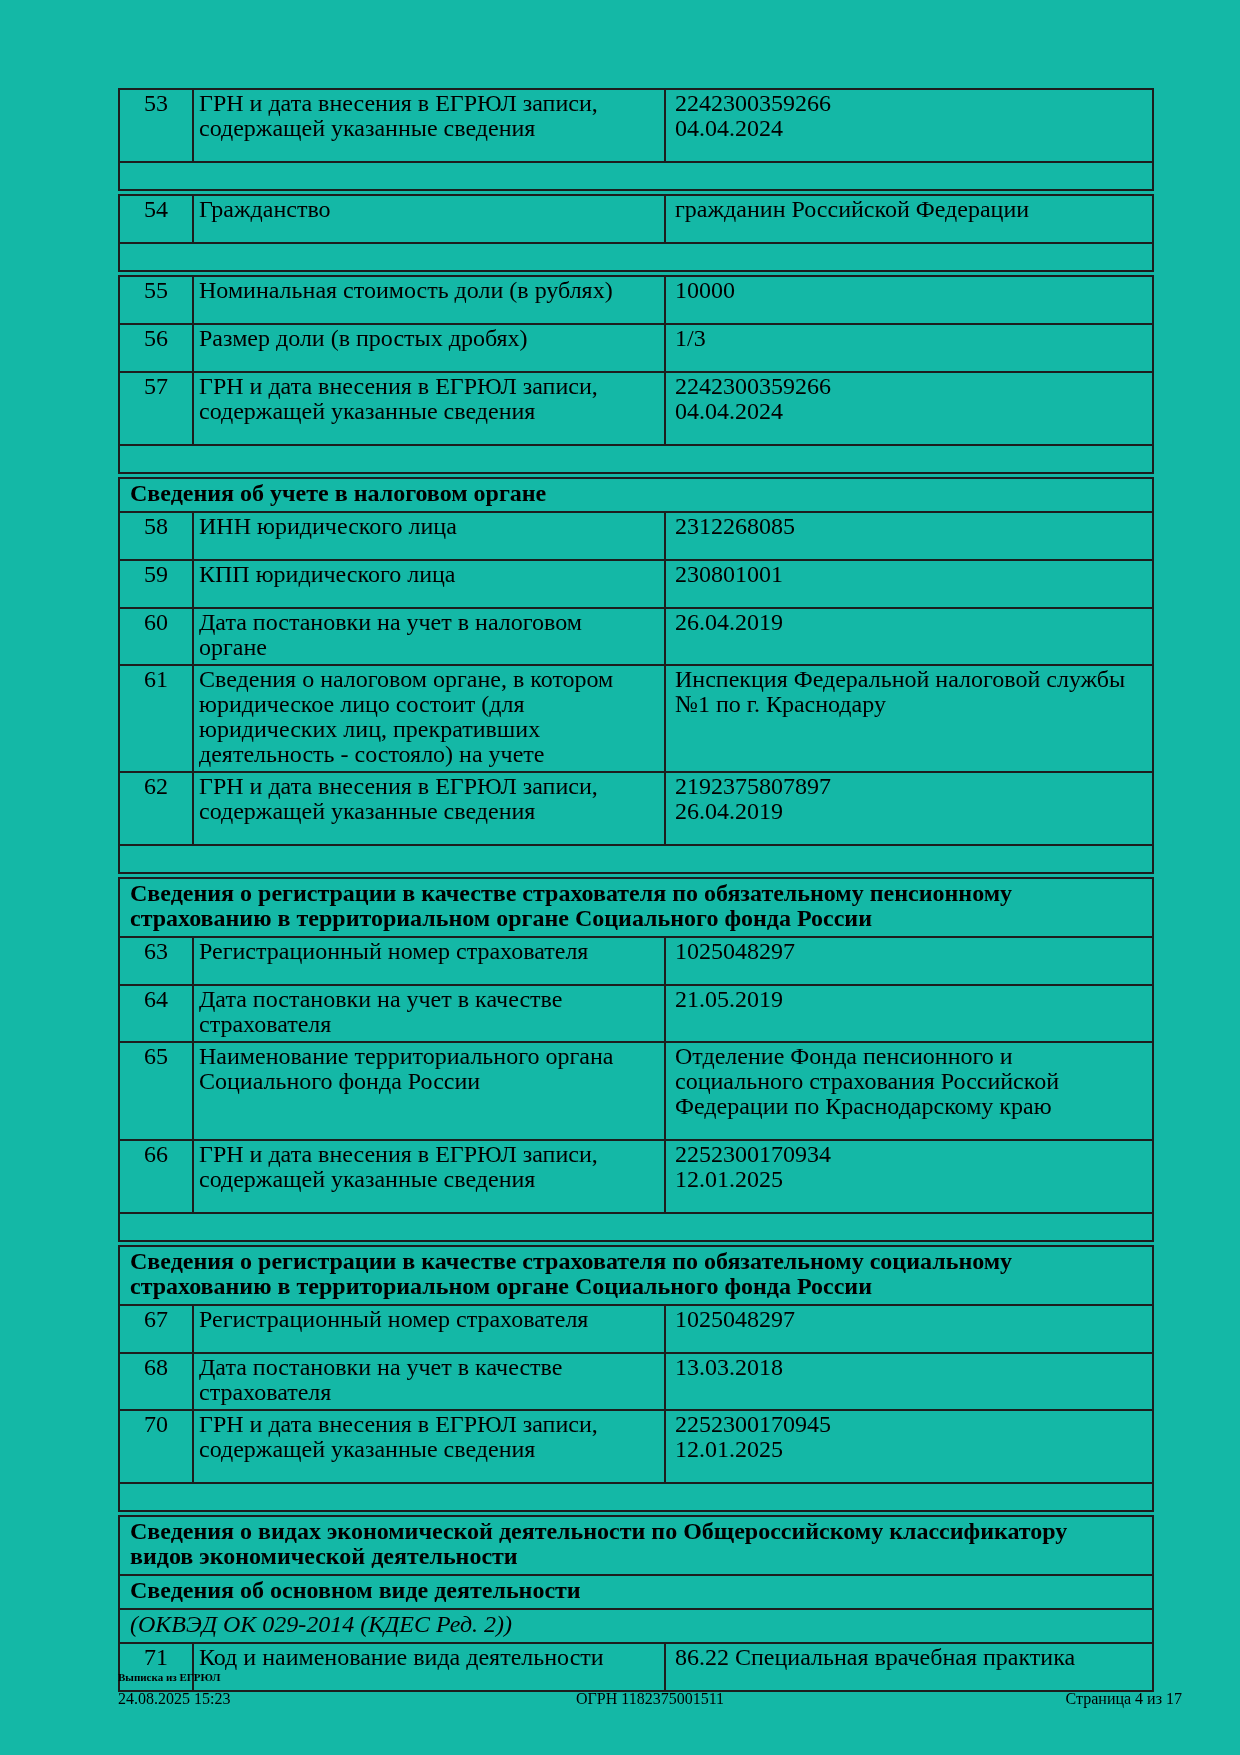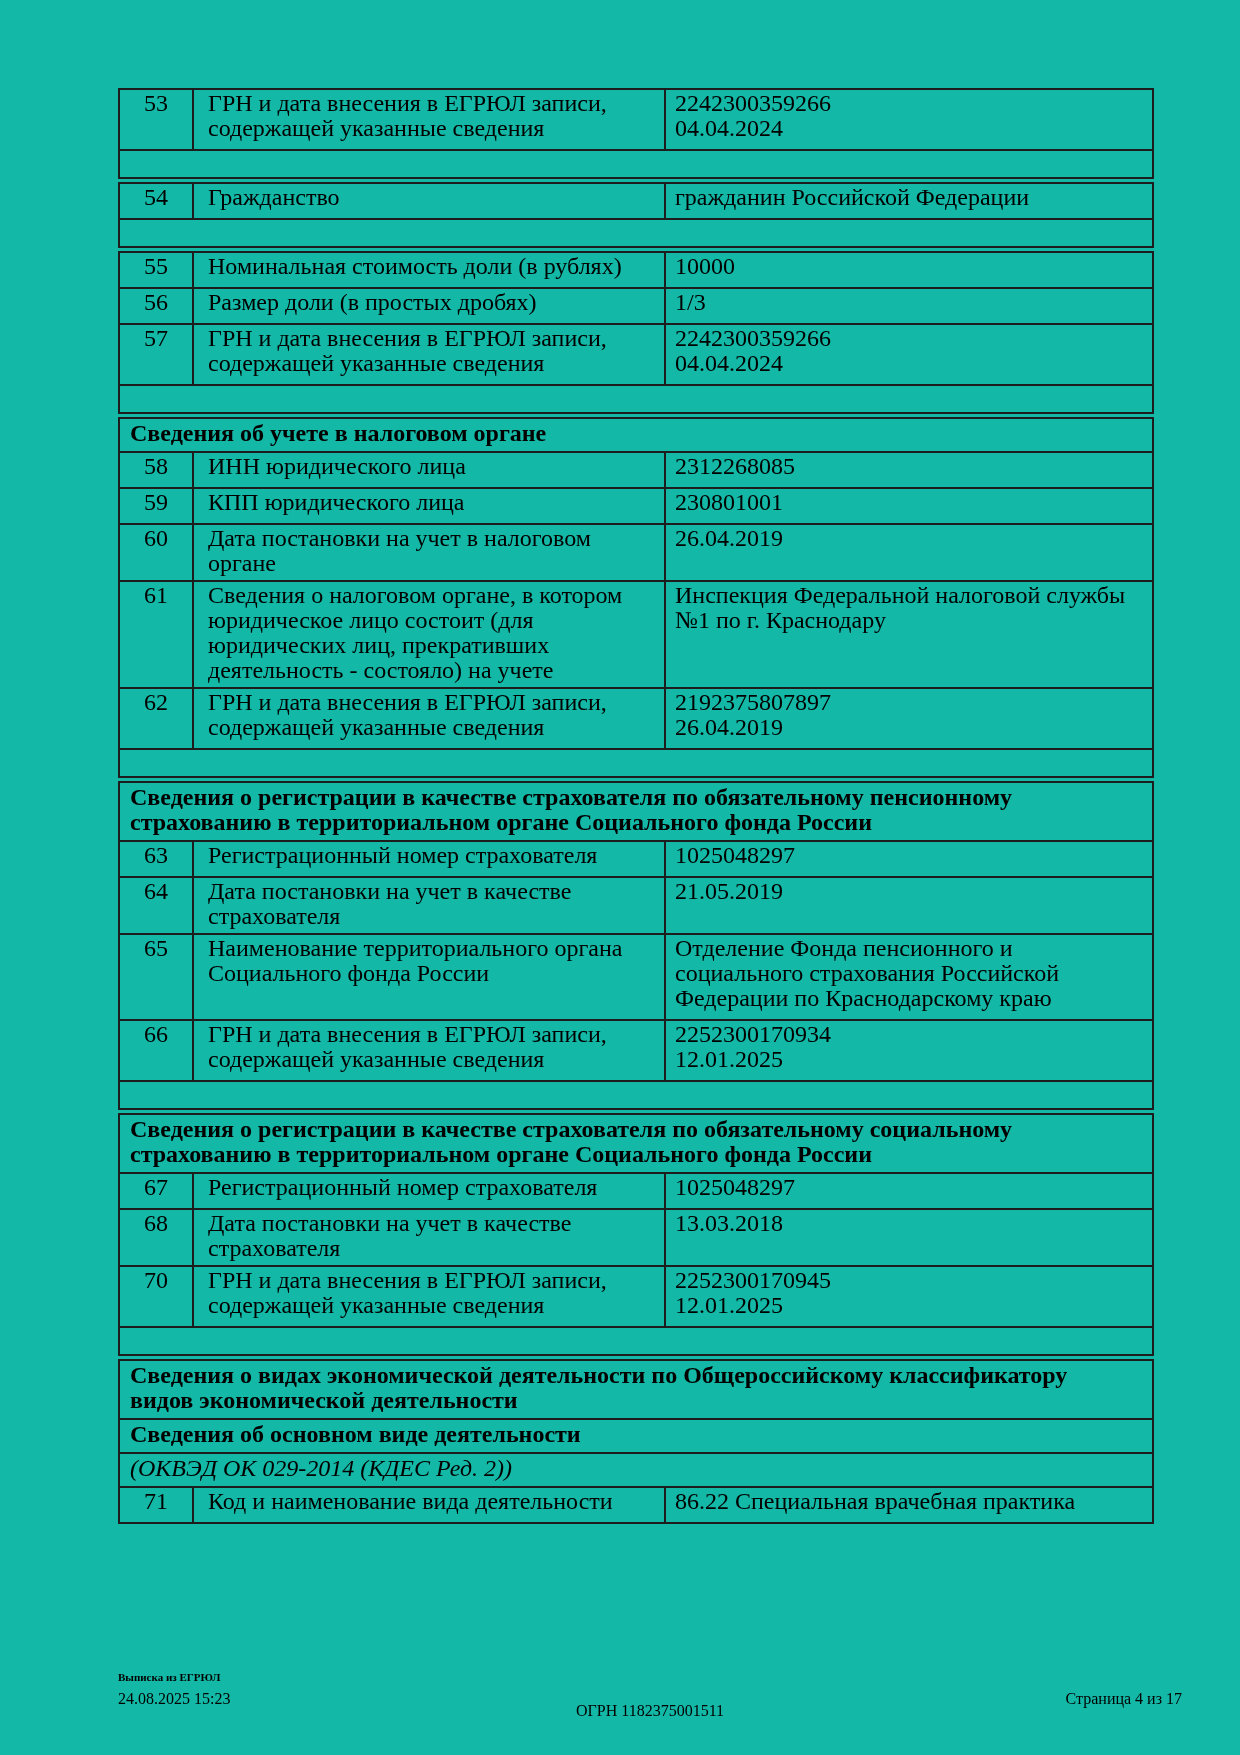--- a/index.html
+++ b/index.html
@@ -30,22 +30,22 @@
   }
   table.block td {
     border: 2px solid #1d1d1d;
     vertical-align: top;
     overflow: hidden;
   }
   td.num {
     text-align: center;
     padding: 1px 2px 4px 2px;
   }
-  td.lbl { padding: 1px 6px 4px 14px; }
-  td.val { padding: 1px 6px 8px 9px; }
+  td.lbl { padding: 1px 6px 4px 5px; }
+  td.val { padding: 1px 6px 20px 9px; }
   tr.spacer td { height: 26px; padding: 0; }
   td.hdr {
     text-align: left;
     font-weight: bold;
     padding: 2px 10px 5px 10px;
   }
   td.hdr.sub { }
   td.hdr.okved { font-style: italic; font-weight: normal; }
   .ln { min-height: 0; }
   .footer-title {
@@ -56,21 +56,21 @@
   }
   .footer-line {
     position: absolute;
     left: 118px; top: 1689px;
     width: 1064px;
     font-size: 16px;
     line-height: 19px;
   }
   .footer-line .f-dt { position: absolute; left: 0; top: 0; }
   .footer-line .f-ogrn {
-    position: absolute; left: 50%; top: 12px;
+    position: absolute; left: 50%; top: 0;
     transform: translateX(-50%);
     white-space: nowrap;
   }
   .footer-line .f-page { position: absolute; right: 0; top: 0; white-space: nowrap; }
 </style>
 </head>
 <body>
 
 <div class="page">
   <div class="content">

